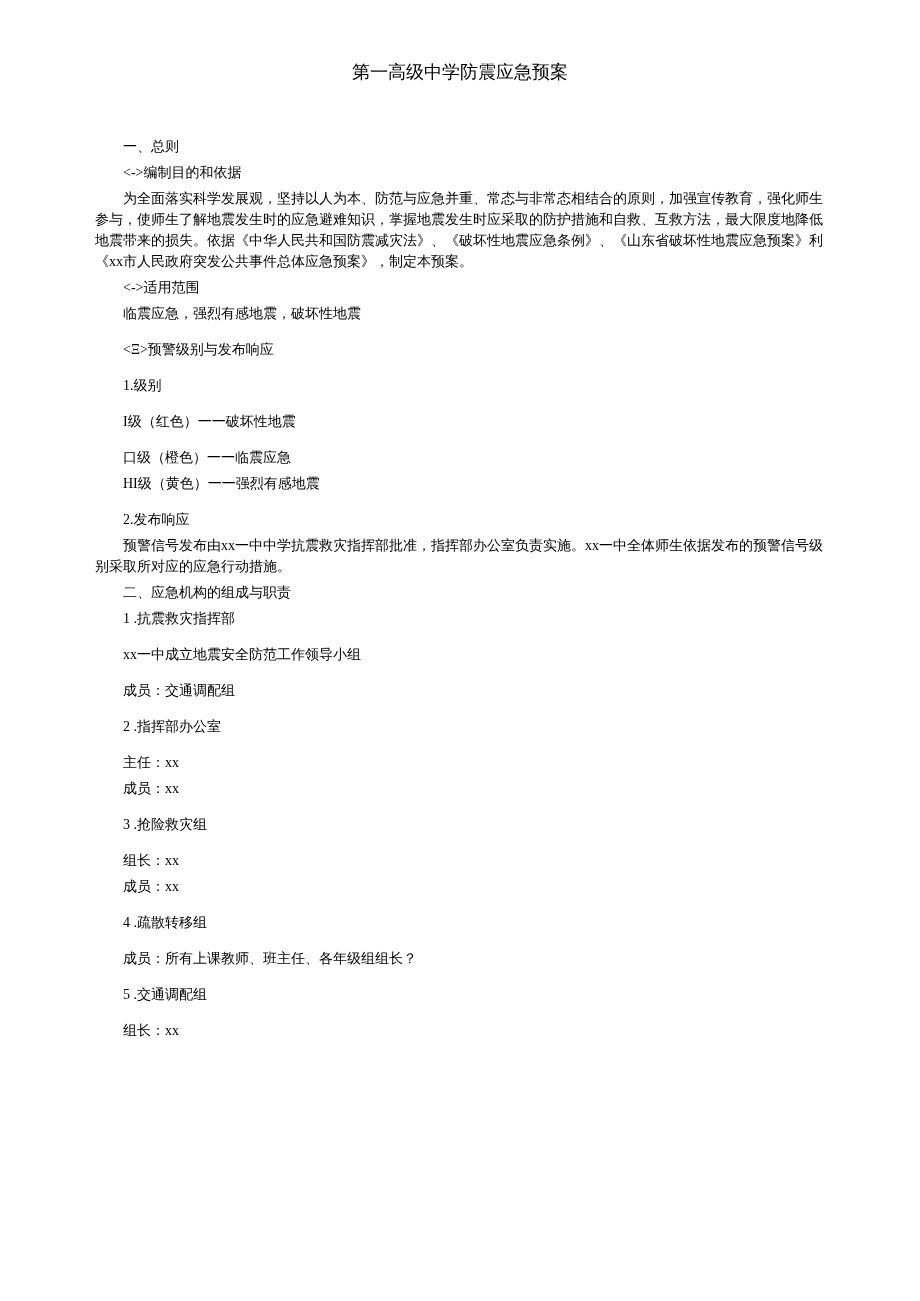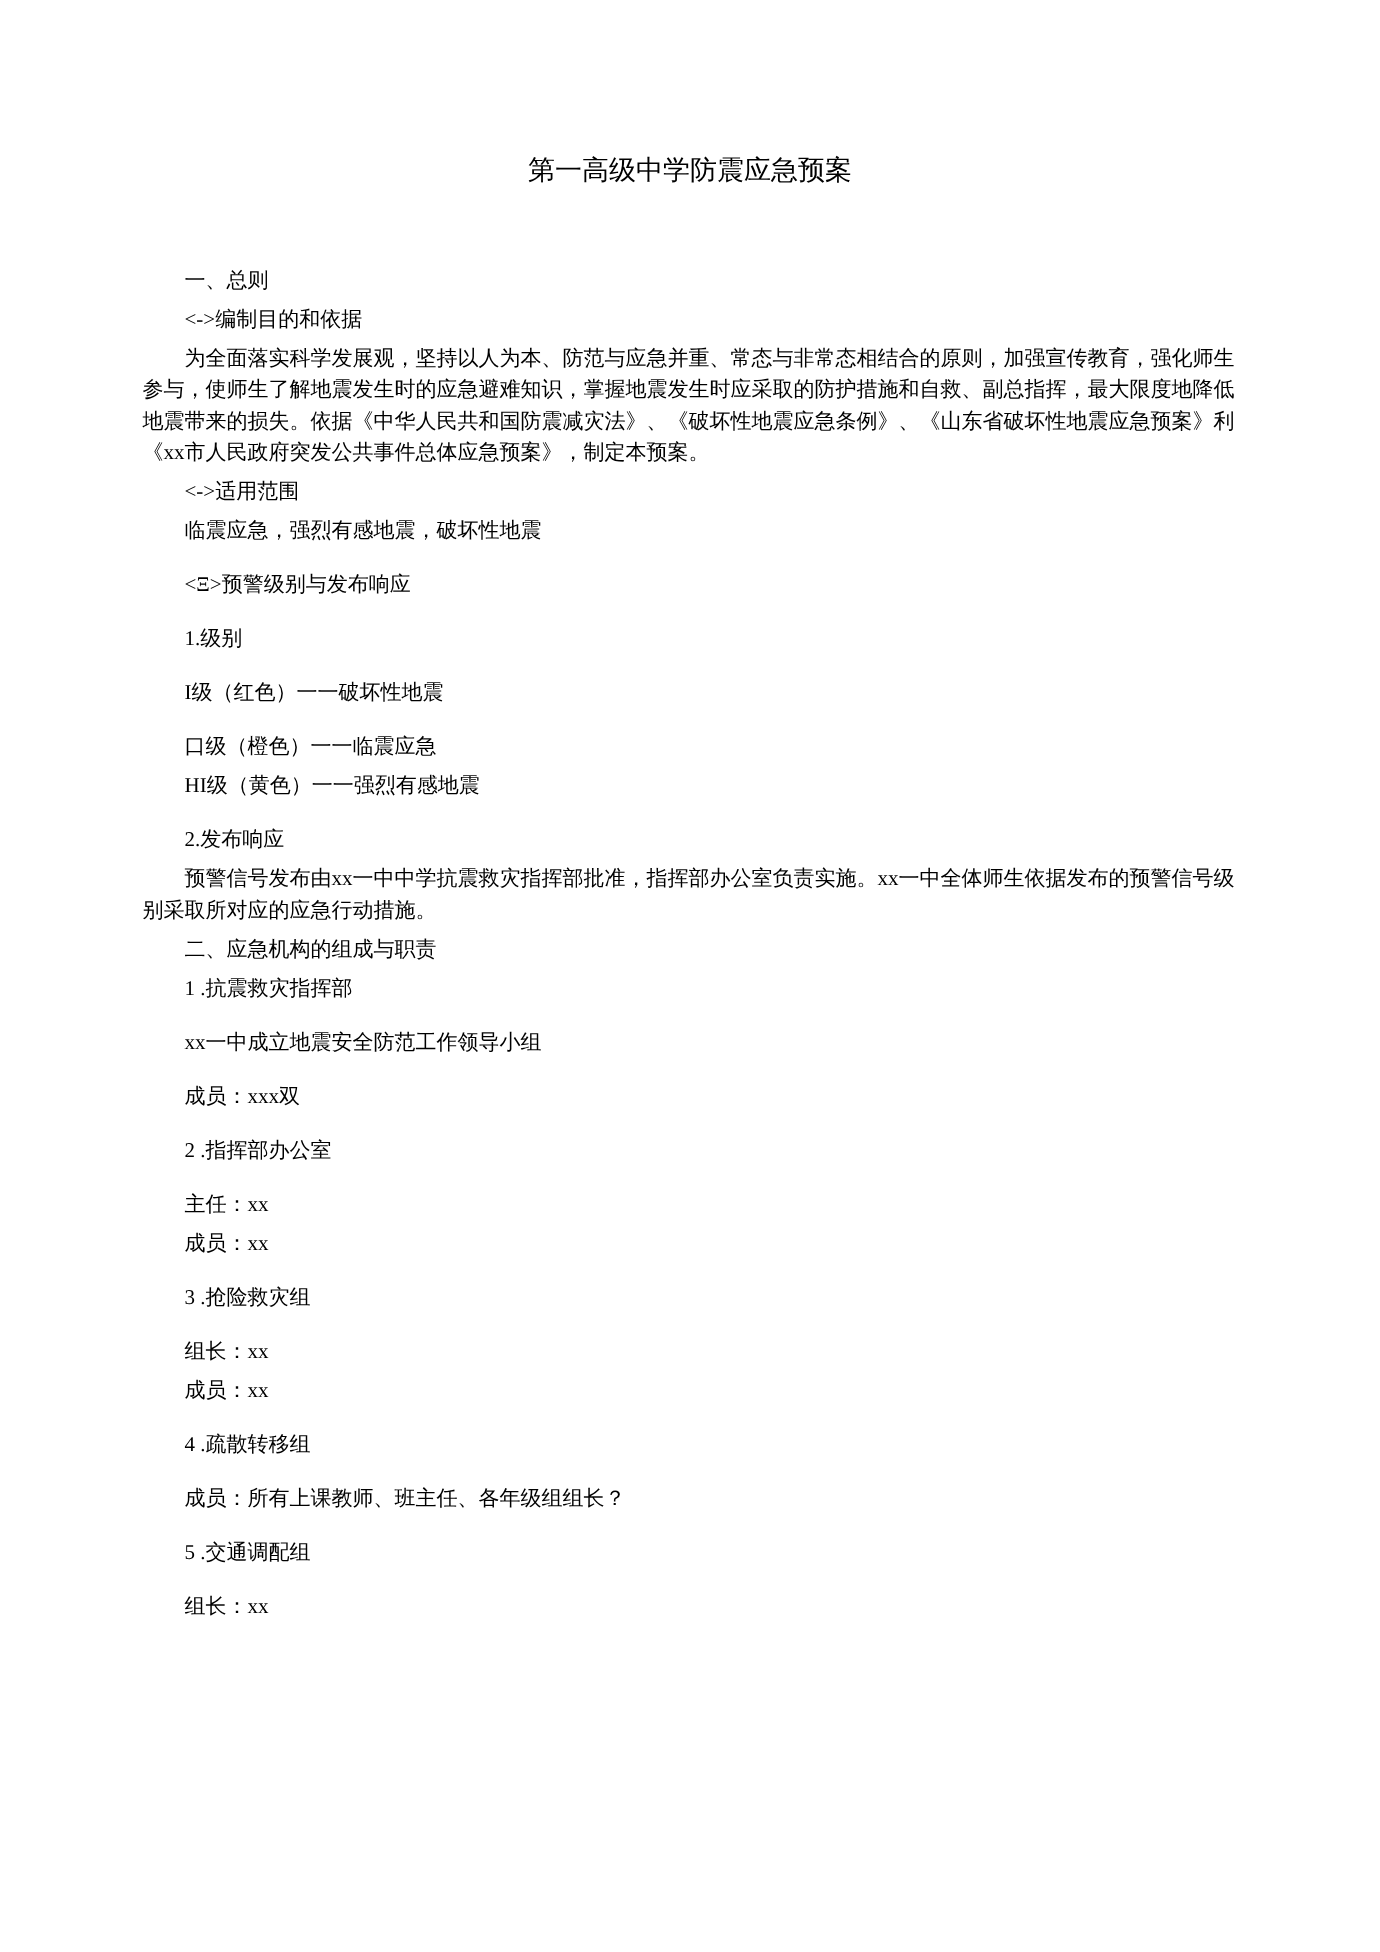--- a/index.html
+++ b/index.html
@@ -7,21 +7,21 @@
     padding: 0;
     background: #ffffff;
     font-family: "SimSun", "宋体", serif;
     font-size: 14px;
     color: #000;
     line-height: 1.5;
   }
   .page {
     width: 920px;
     min-height: 1301px;
-    padding: 100px 95px 60px 95px;
+    padding: 59px 95px 60px 95px;
     box-sizing: border-box;
   }
   .title {
     text-align: center;
     font-size: 18px;
     margin-bottom: 50px;
   }
   .p {
     margin: 0 0 5px 0;
     text-indent: 2em;
@@ -38,38 +38,38 @@
 </style>
 </head>
 <body>
 
 <div class="page">
 
   <div class="title">第一高级中学防震应急预案</div>
 
   <div class="p">一、总则</div>
   <div class="p">&lt;-&gt;编制目的和依据</div>
-  <div class="p-flush" style="text-indent:2em">为全面落实科学发展观，坚持以人为本、防范与应急并重、常态与非常态相结合的原则，加强宣传教育，强化师生参与，使师生了解地震发生时的应急避难知识，掌握地震发生时应采取的防护措施和自救、副总指挥，最大限度地降低地震带来的损失。依据《中华人民共和国防震减灾法》、《破坏性地震应急条例》、《山东省破坏性地震应急预案》利《xx市人民政府突发公共事件总体应急预案》，制定本预案。</div>
+  <div class="p-flush" style="text-indent:2em">为全面落实科学发展观，坚持以人为本、防范与应急并重、常态与非常态相结合的原则，加强宣传教育，强化师生参与，使师生了解地震发生时的应急避难知识，掌握地震发生时应采取的防护措施和自救、互救方法，最大限度地降低地震带来的损失。依据《中华人民共和国防震减灾法》、《破坏性地震应急条例》、《山东省破坏性地震应急预案》利《xx市人民政府突发公共事件总体应急预案》，制定本预案。</div>
   <div class="p">&lt;-&gt;适用范围</div>
   <div class="p gap">临震应急，强烈有感地震，破坏性地震</div>
   <div class="p gap">&lt;Ξ&gt;预警级别与发布响应</div>
 
   <div class="p gap">1.级别</div>
   <div class="p gap">I级（红色）一一破坏性地震</div>
   <div class="p">口级（橙色）一一临震应急</div>
   <div class="p gap">HI级（黄色）一一强烈有感地震</div>
 
   <div class="p gap-lg">2.发布响应</div>
   <div class="p-flush" style="text-indent:2em">预警信号发布由xx一中中学抗震救灾指挥部批准，指挥部办公室负责实施。xx一中全体师生依据发布的预警信号级别采取所对应的应急行动措施。</div>
 
   <div class="p">二、应急机构的组成与职责</div>
 
   <div class="p gap">1  .抗震救灾指挥部</div>
   <div class="p gap">xx一中成立地震安全防范工作领导小组</div>
-  <div class="p gap">成员：xxx双</div>
+  <div class="p gap">成员：交通调配组</div>
 
   <div class="p gap">2  .指挥部办公室</div>
   <div class="p">主任：xx</div>
   <div class="p gap">成员：xx</div>
 
   <div class="p gap">3  .抢险救灾组</div>
   <div class="p">组长：xx</div>
   <div class="p gap">成员：xx</div>
 
   <div class="p gap">4  .疏散转移组</div>

